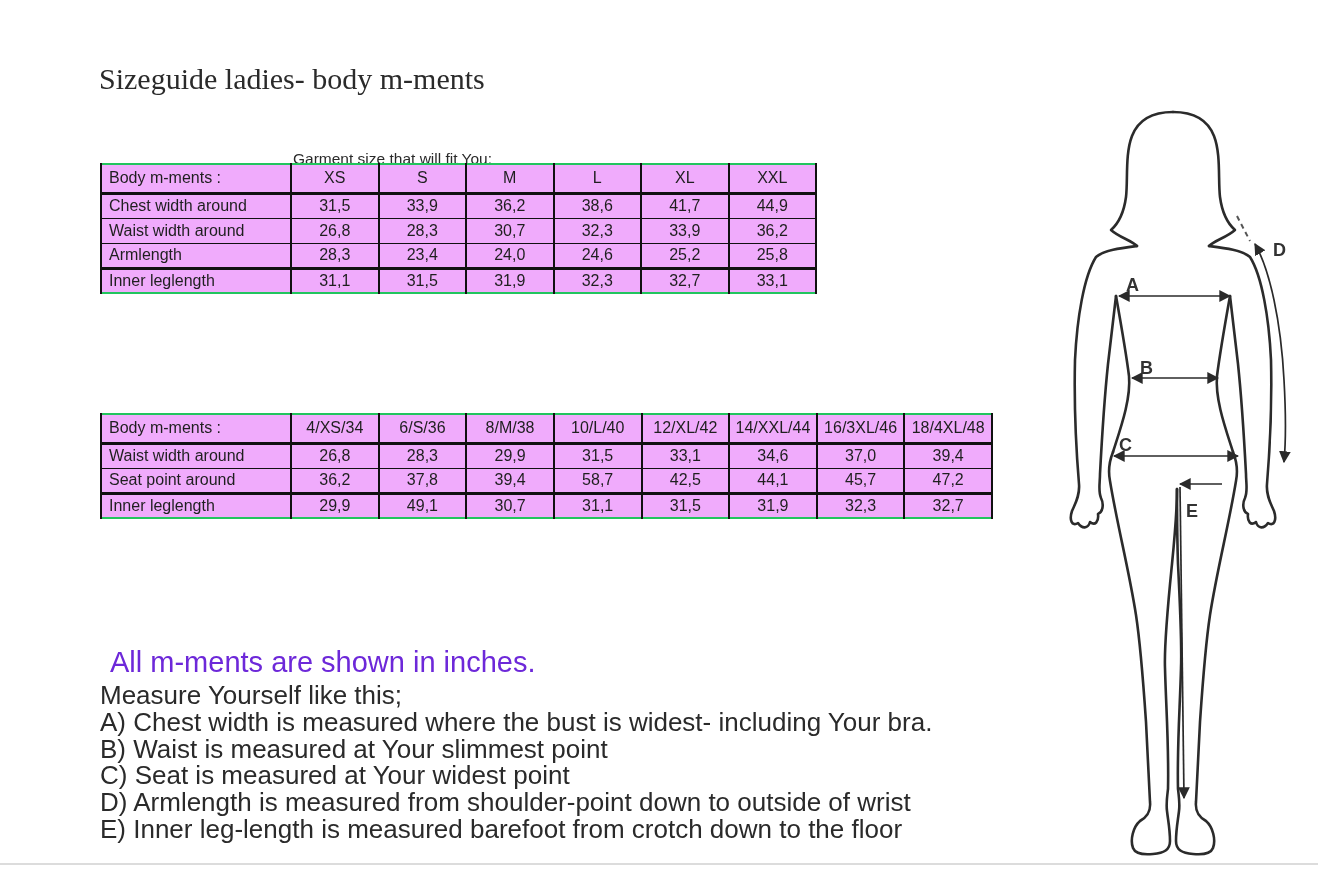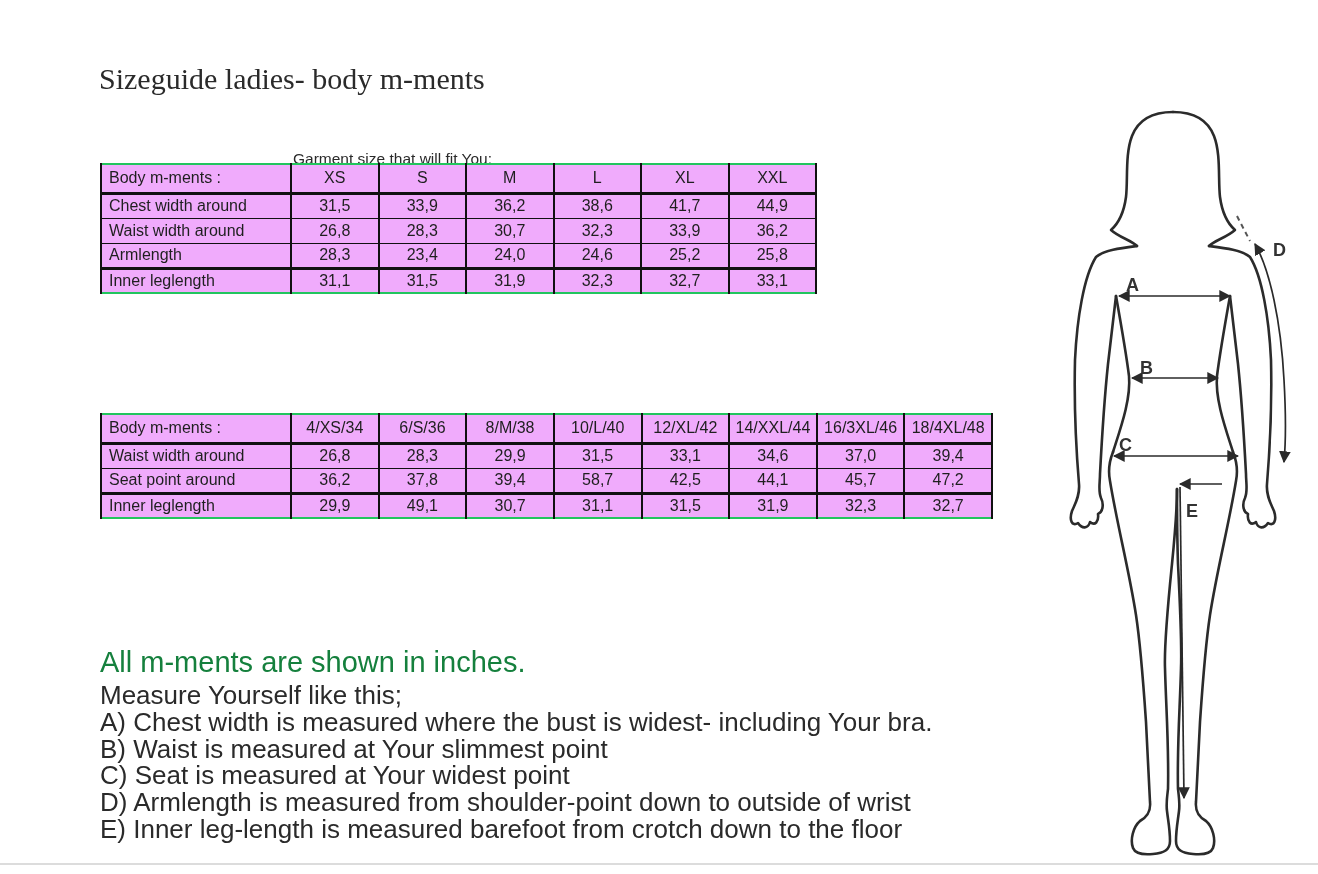--- a/index.html
+++ b/index.html
@@ -25,21 +25,21 @@
     border:1px solid #111;border-left-width:2px;border-right-width:2px;
     padding:0;text-align:center;font-weight:normal;white-space:nowrap;
     overflow:hidden;
   }
   table.size-table thead tr{height:29px;}
   table.size-table tbody tr{height:25px;}
   table.size-table thead th{border-bottom-width:3px;}
   table.size-table tr.last td{border-top-width:3px;margin-top:46px;}
   table.size-table .lbl{text-align:left;padding-left:7px;}
 
-  .units-heading{left:100px;top:646px;font-size:29px;line-height:33px;color:#15803d;}
+  .units-heading{left:110px;top:646px;font-size:29px;line-height:33px;color:#6d28d9;}
   .notes{left:100px;top:682px;font-size:26px;line-height:26.8px;color:#2a2a2a;}
 
   .figure-wrap{left:1040px;top:100px;width:278px;height:774px;}
   .bottom-rule{left:0;top:863px;width:1318px;height:2px;background:#dcdcdc;}
 
   svg .outline{fill:none;stroke:#2b2b2b;stroke-width:2.6;stroke-linecap:round;stroke-linejoin:round;}
   svg .arrow{fill:none;stroke:#2a2a2a;stroke-width:1.7;}
   svg .dash{fill:none;stroke:#555;stroke-width:2;stroke-dasharray:5 4;}
   svg text.mlabel{font-family:"Liberation Sans",sans-serif;font-size:18px;font-weight:bold;fill:#333;}
 </style>

